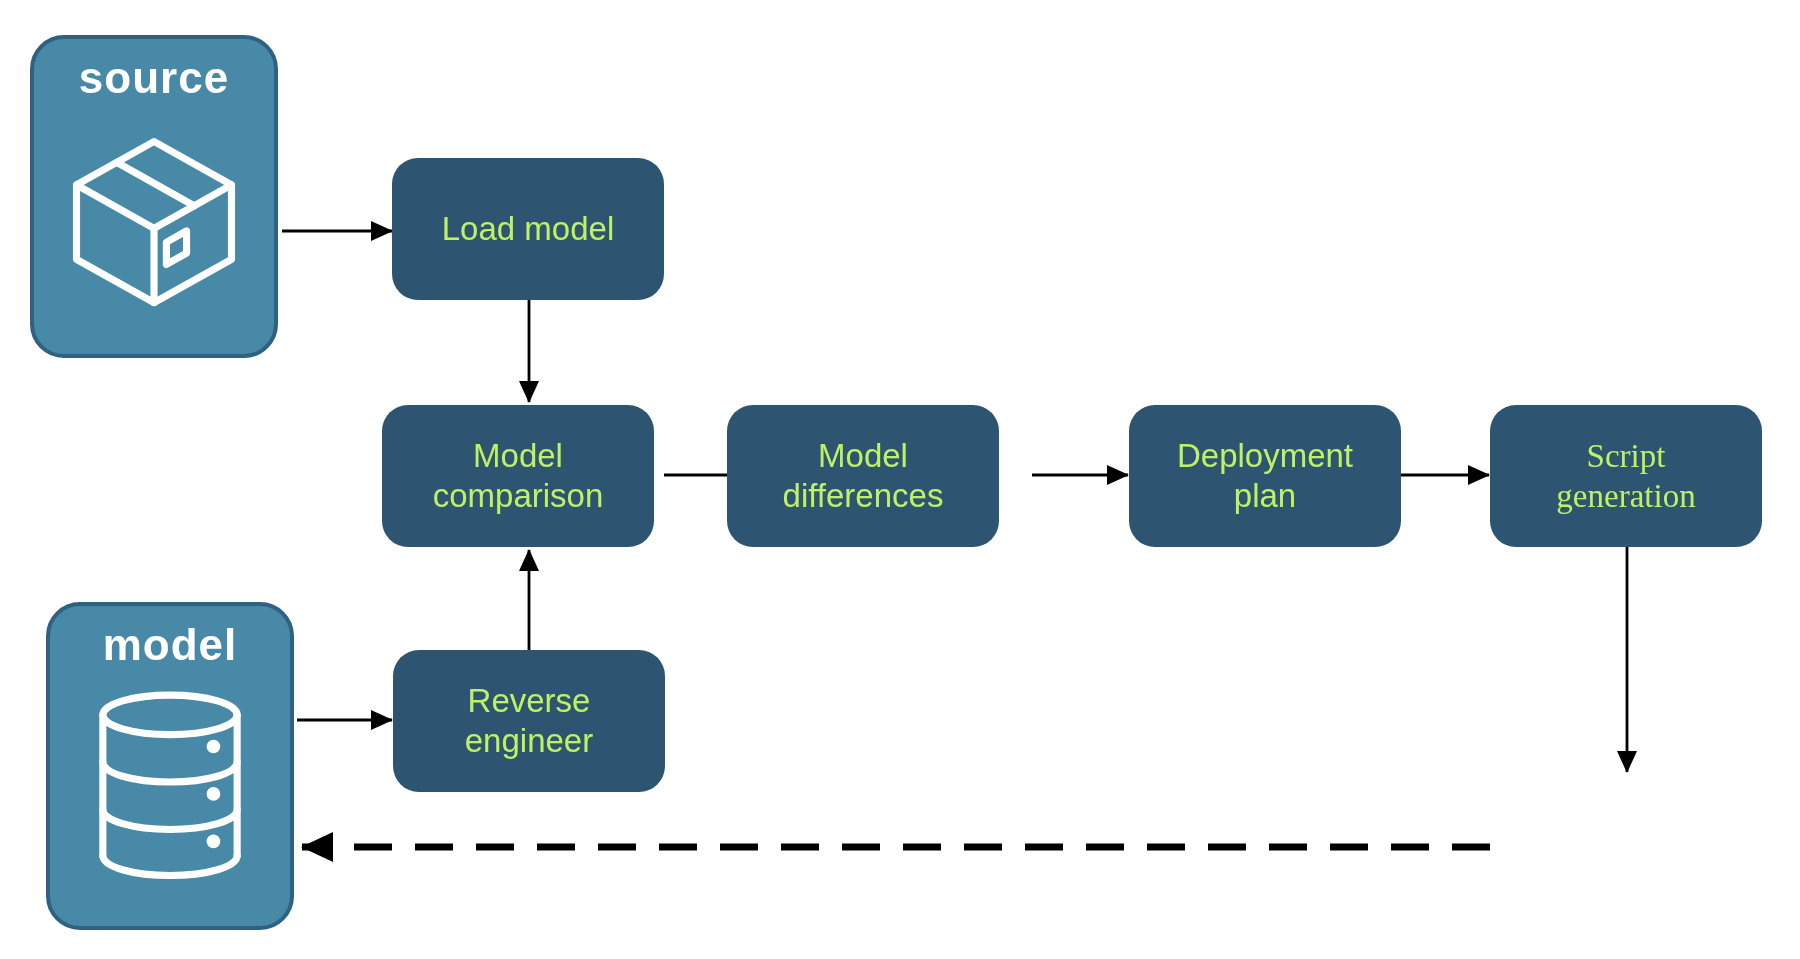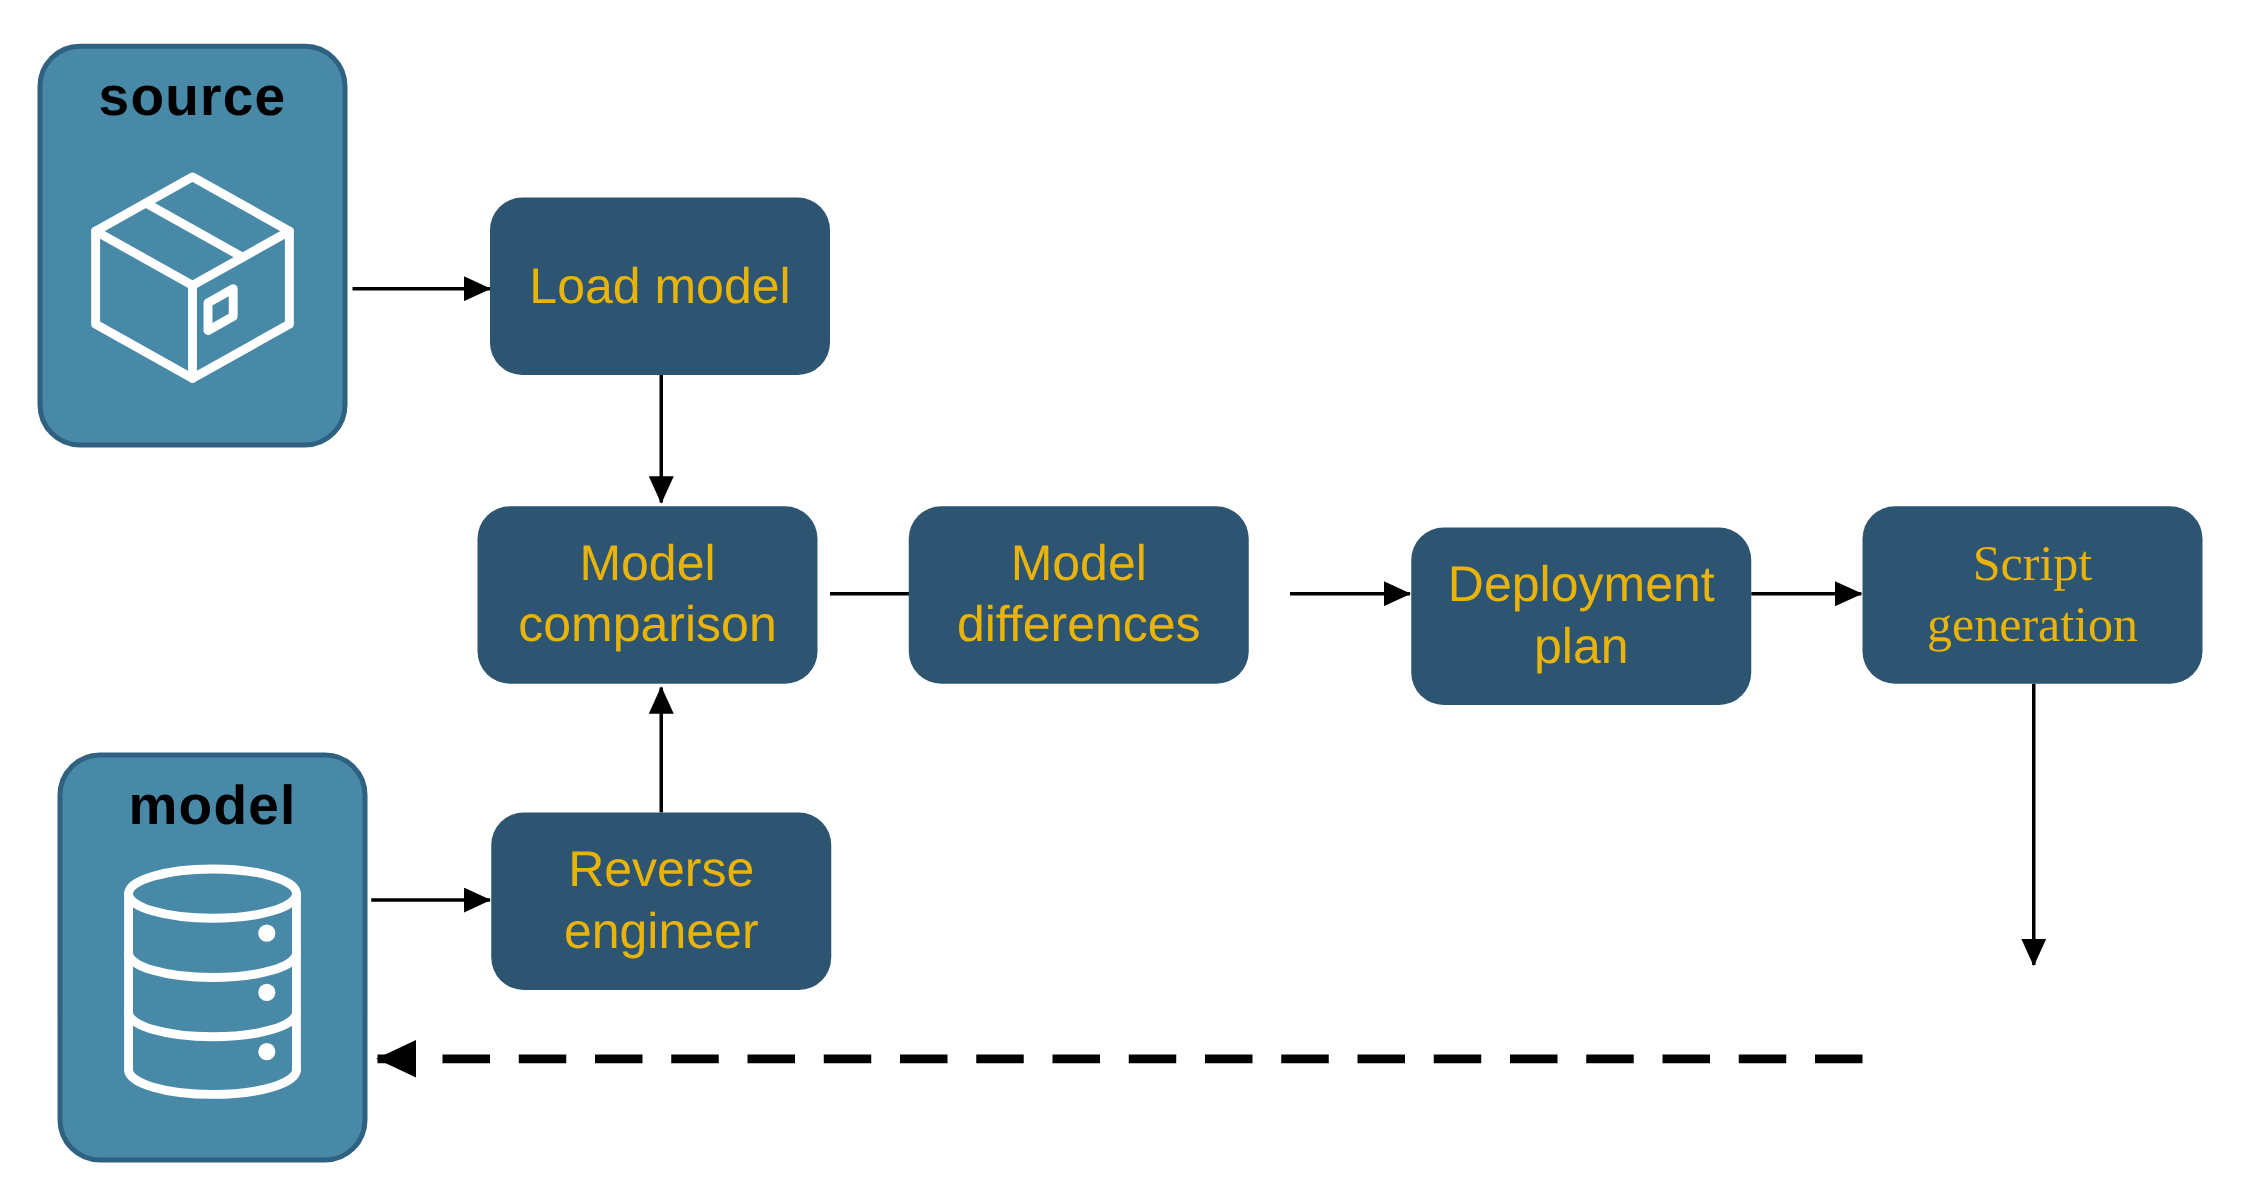--- a/index.html
+++ b/index.html
@@ -16,43 +16,43 @@
     background: #4889a8;
     border: 4px solid #2f6181;
     border-radius: 34px;
     box-sizing: border-box;
     display: flex;
     flex-direction: column;
     align-items: center;
     padding-top: 14px;
   }
   .endpoint-label {
-    color: #000000;
+    color: #ffffff;
     font-size: 44px;
     font-weight: 700;
     letter-spacing: 1px;
     line-height: 1.15;
   }
   .endpoint-icon { margin-top: 22px; }
   .node {
     position: absolute;
     width: 272px;
     height: 142px;
     background: #2d5571;
     border-radius: 26px;
     display: flex;
     align-items: center;
     justify-content: center;
     text-align: center;
     box-sizing: border-box;
     padding: 0 24px;
   }
   .node-label {
-    color: #eab308;
-    font-size: 40px;
+    color: #bef264;
+    font-size: 33px;
     font-weight: 400;
     line-height: 1.22;
   }
   .edges-layer {
     position: absolute;
     left: 0; top: 0;
     width: 1800px;
     height: 959px;
     pointer-events: none;
   }
@@ -132,21 +132,21 @@
   </div>
 
   <div class="node" style="left:382px; top:405px;">
     <div class="node-label">Model comparison</div>
   </div>
 
   <div class="node" style="left:727px; top:405px;">
     <div class="node-label">Model differences</div>
   </div>
 
-  <div class="node" style="left:1129px; top:422px;align-items:center;">
+  <div class="node" style="left:1129px; top:405px;align-items:center;">
     <div class="node-label">Deployment plan</div>
   </div>
 
   <div class="node" style="left:1490px; top:405px;font-family:Liberation Serif, serif;">
     <div class="node-label">Script generation</div>
   </div>
 
   <div class="node" style="left:393px; top:650px;">
     <div class="node-label">Reverse engineer</div>
   </div>

